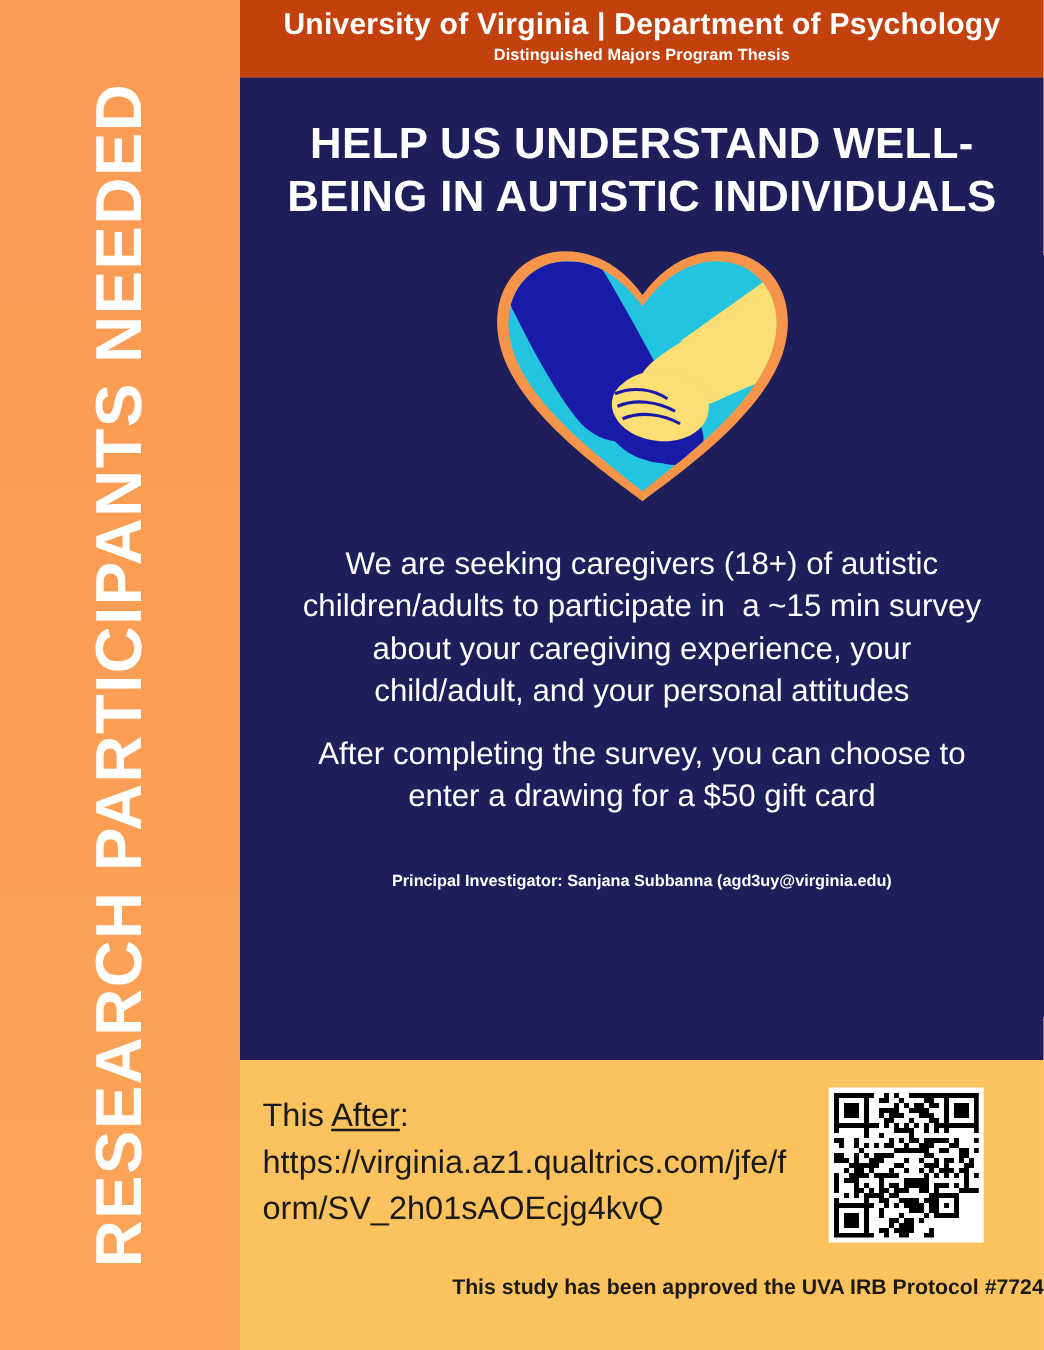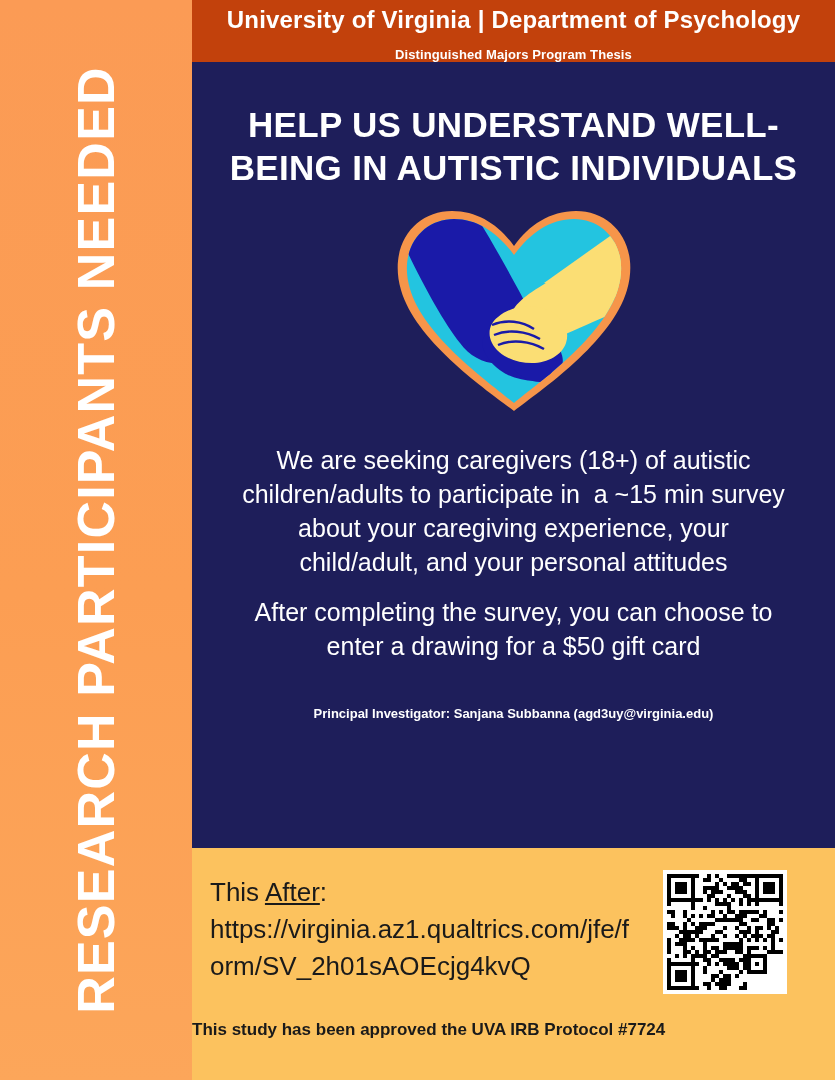--- a/index.html
+++ b/index.html
@@ -55,36 +55,36 @@
   .header-title {
     font-size: 24px;
     font-weight: 600;
     line-height: 1.1;
     letter-spacing: .2px;
   }
   .header-sub {
     font-size: 13px;
     font-weight: 600;
     line-height: 1.2;
-    margin-top: 14px;
+    margin-top: 3px;
     letter-spacing: .1px;
   }
 
   
   .navy {
     position: absolute;
     left: 192px; top: 62px;
     width: 643px;
     height: 786px;
     background: #1E1E5A;
     color: #ffffff;
     box-sizing: border-box;
   }
   .headline {
-    margin: 42px 30px 0 30px;
+    margin: 32px 30px 0 30px;
     text-align: center;
     font-size: 35px;
     font-weight: bold;
     line-height: 1.22;
     letter-spacing: .3px;
   }
 
   
   .heart-wrap {
     margin-top: 16px;
@@ -139,21 +139,21 @@
     background: #ffffff;
     padding: 4px;
     box-sizing: border-box;
   }
   .qr svg { display: block; }
   .irb {
     position: absolute;
     left: 0;
     right: 0;
     top: 172px;
-    text-align: left;
+    text-align: right;
     font-size: 17px;
     font-weight: 600;
   }
 </style>
 </head>
 <body>
 
 <div id="poster">
 
   <div class="sidebar">

